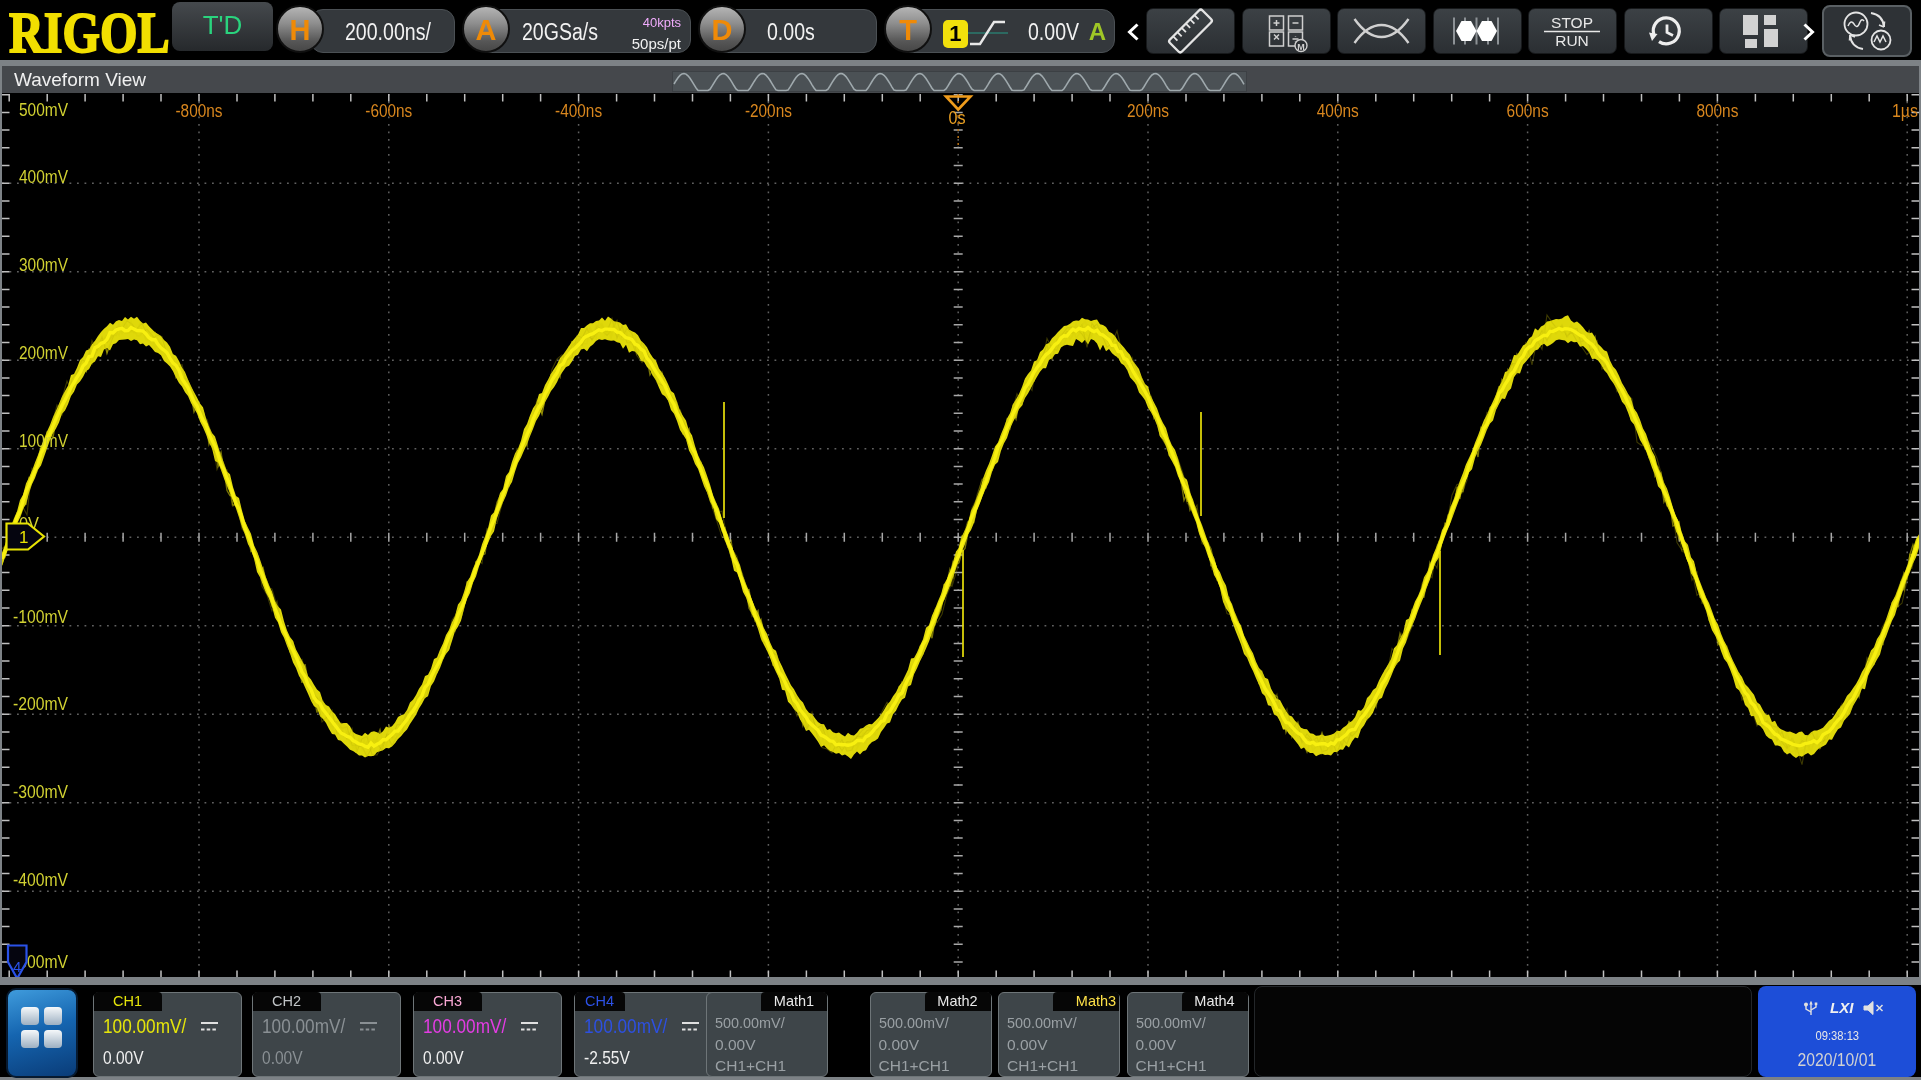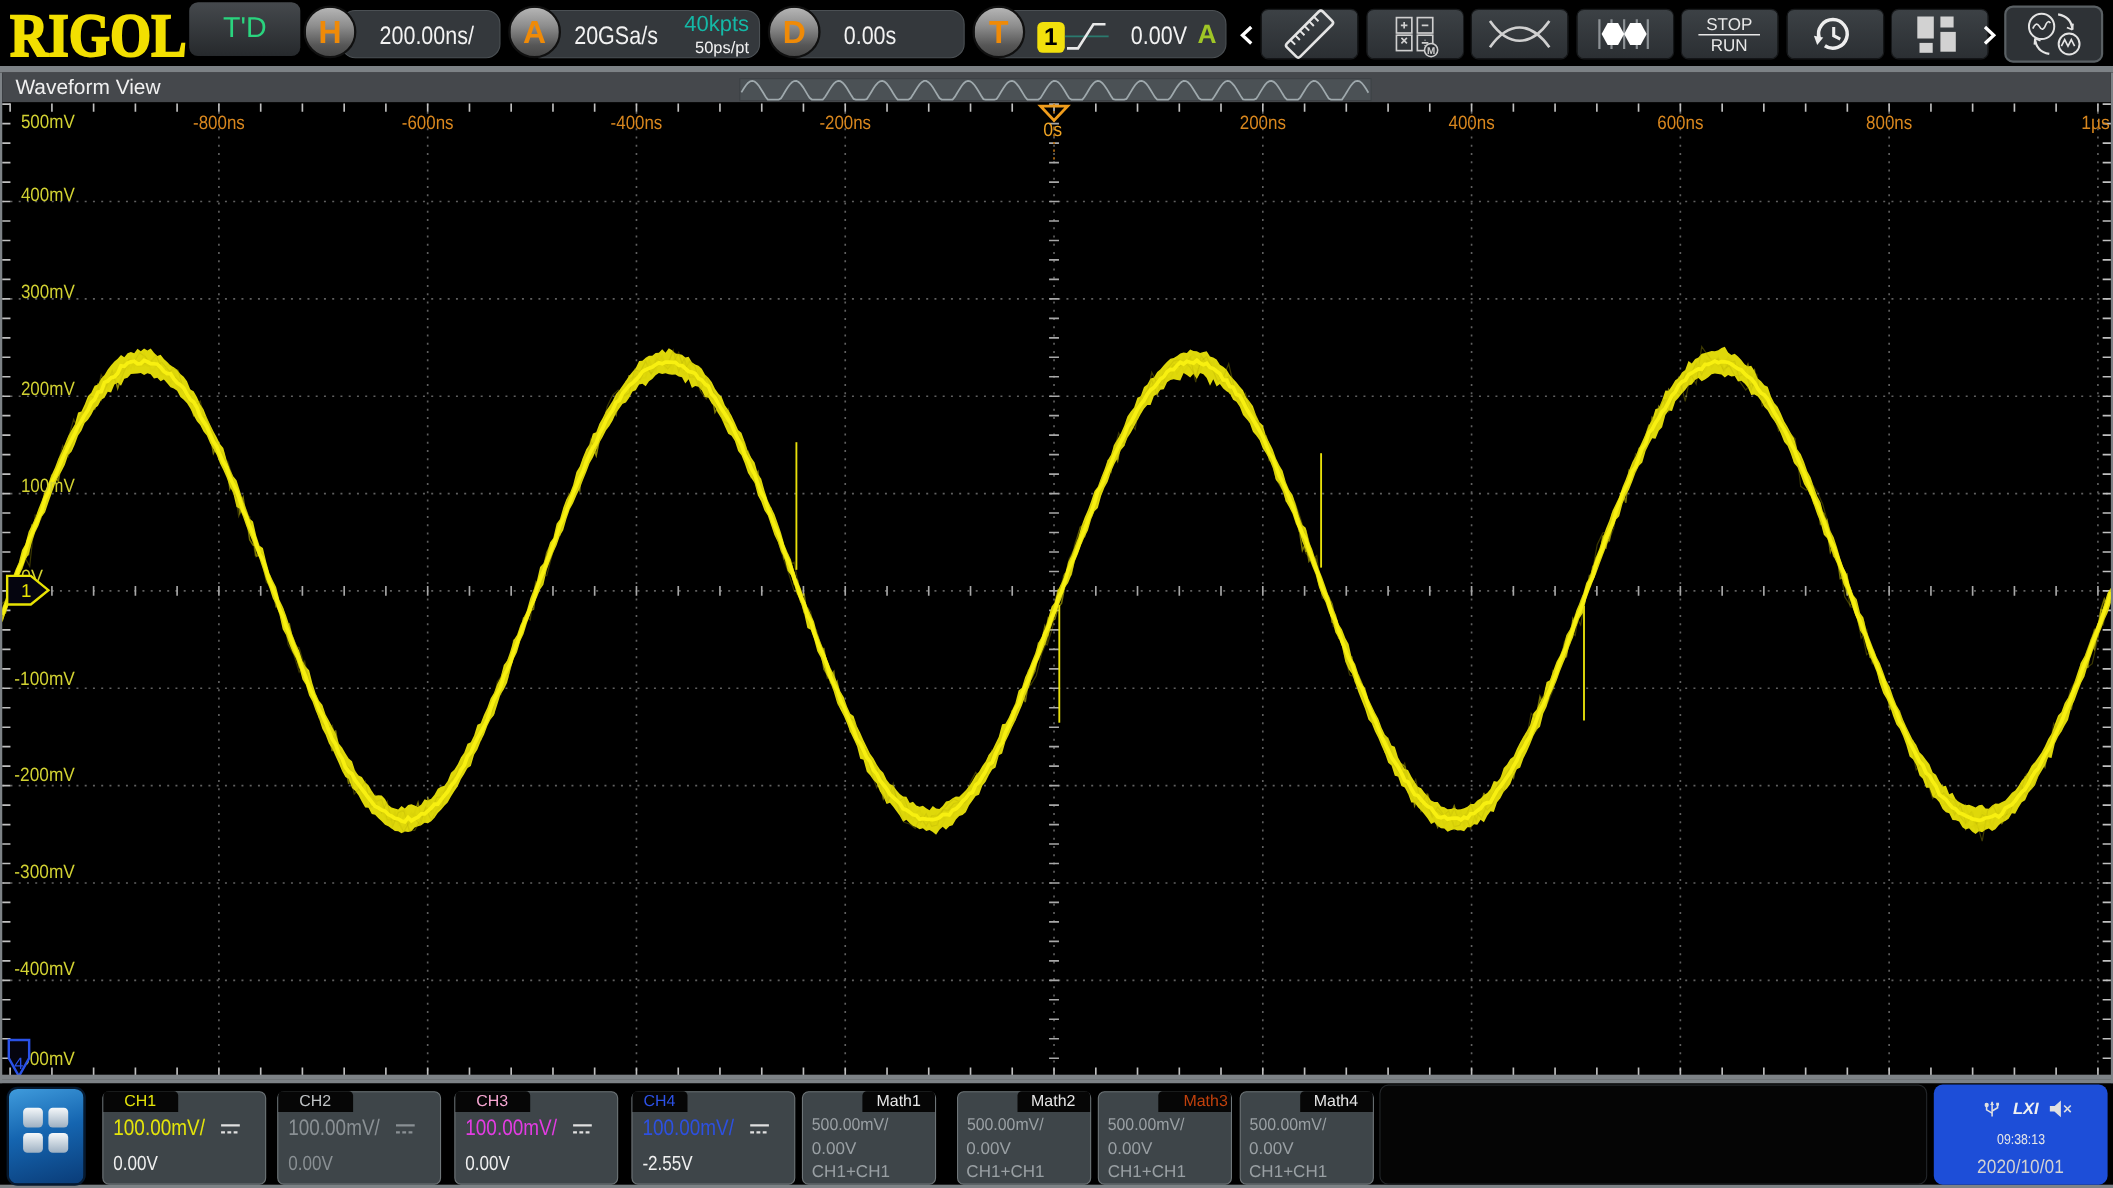--- a/index.html
+++ b/index.html
@@ -23,21 +23,21 @@
 
 <div class="abs" style="left:172px;top:2px;width:101px;height:49px;border-radius:8px;background:linear-gradient(#45494d,#26292c);color:#2ad47e;font-size:26px;text-align:center;line-height:47px;">T'D</div>
 
 <div class="grp" style="left:310px;width:145px;">
     <span class="val" style="left:34px;">200.00ns/</span>
   </div>
 <div class="circ" style="left:276px;">H</div>
 
 <div class="grp" style="left:478px;width:213px;">
   <span class="val" style="left:43px;">20GSa/s</span>
-  <span class="abs" style="right:9px;top:4.5px;color:#14b8a6;font-size:20px;line-height:17px;">40kpts</span>
+  <span class="abs" style="right:9px;top:4.5px;color:#f0abfc;font-size:13px;line-height:17px;">40kpts</span>
   <span class="abs" style="right:9px;top:25.5px;color:#f2f2f2;font-size:15px;line-height:17px;">50ps/pt</span>
 </div>
 <div class="circ" style="left:462px;">A</div>
 
 <div class="grp" style="left:712px;width:165px;">
     <span class="val" style="left:54px;">0.00s</span>
   </div>
 <div class="circ" style="left:698px;">D</div>
 
 <div class="grp" style="left:897px;width:218px;">
@@ -258,34 +258,34 @@
 <div class="card" style="left:573.5px;width:149.5px;">
   <div class="tab" style="left:0px;width:50px;color:#2d52e8;">CH4</div>
   <div class="abs" style="left:9px;top:21px;color:#2d50e0;font-size:20.5px;"><span class="sqz">100.00mV/</span></div>
   <svg class="abs" style="left:106px;top:28px;" width="19" height="12" viewBox="0 0 19 12">
     <line x1="1" y1="2" x2="18" y2="2" stroke="#e0e0e0" stroke-width="2"></line>
     <line x1="1" y1="8.5" x2="18" y2="8.5" stroke="#e0e0e0" stroke-width="2" stroke-dasharray="3.5 2.2"></line>
   </svg>
   <div class="abs" style="left:9px;top:54px;color:#f0f0f0;font-size:18.5px;"><span class="sqz">-2.55V</span></div>
 </div>
 
-<div class="mcard" style="left:729px;padding-left:28px;">
+<div class="mcard" style="left:706px;padding-left:28px;">
   <div class="tab" style="right:0px;width:66px;color:#e8e8e8;font-weight:normal;">Math1</div>
   <div class="mtx" style="top:21px;"><span class="sqz" style="transform:scaleX(0.93);">500.00mV/</span></div>
   <div class="mtx" style="top:43px;">0.00V</div>
   <div class="mtx" style="top:64px;">CH1+CH1</div>
 </div>
 <div class="mcard" style="left:869.5px;">
   <div class="tab" style="right:0px;width:66px;color:#e8e8e8;font-weight:normal;">Math2</div>
   <div class="mtx" style="top:21px;"><span class="sqz" style="transform:scaleX(0.93);">500.00mV/</span></div>
   <div class="mtx" style="top:43px;">0.00V</div>
   <div class="mtx" style="top:64px;">CH1+CH1</div>
 </div>
 <div class="mcard" style="left:998.0px;">
-  <div class="tab" style="right:0px;width:66px;color:#c2410c;font-weight:normal;padding-left:20px;">Math3</div>
+  <div class="tab" style="right:0px;width:66px;color:#fde047;font-weight:normal;padding-left:20px;">Math3</div>
   <div class="mtx" style="top:21px;"><span class="sqz" style="transform:scaleX(0.93);">500.00mV/</span></div>
   <div class="mtx" style="top:43px;">0.00V</div>
   <div class="mtx" style="top:64px;">CH1+CH1</div>
 </div>
 <div class="mcard" style="left:1126.5px;">
   <div class="tab" style="right:0px;width:66px;color:#e8e8e8;font-weight:normal;">Math4</div>
   <div class="mtx" style="top:21px;"><span class="sqz" style="transform:scaleX(0.93);">500.00mV/</span></div>
   <div class="mtx" style="top:43px;">0.00V</div>
   <div class="mtx" style="top:64px;">CH1+CH1</div>
 </div>

